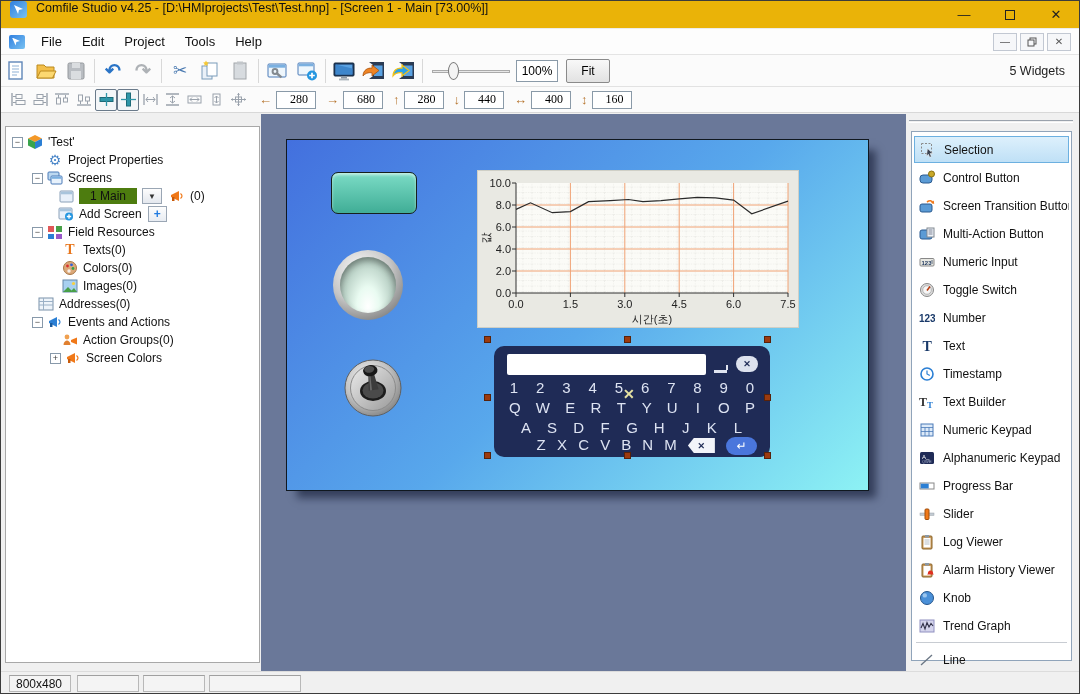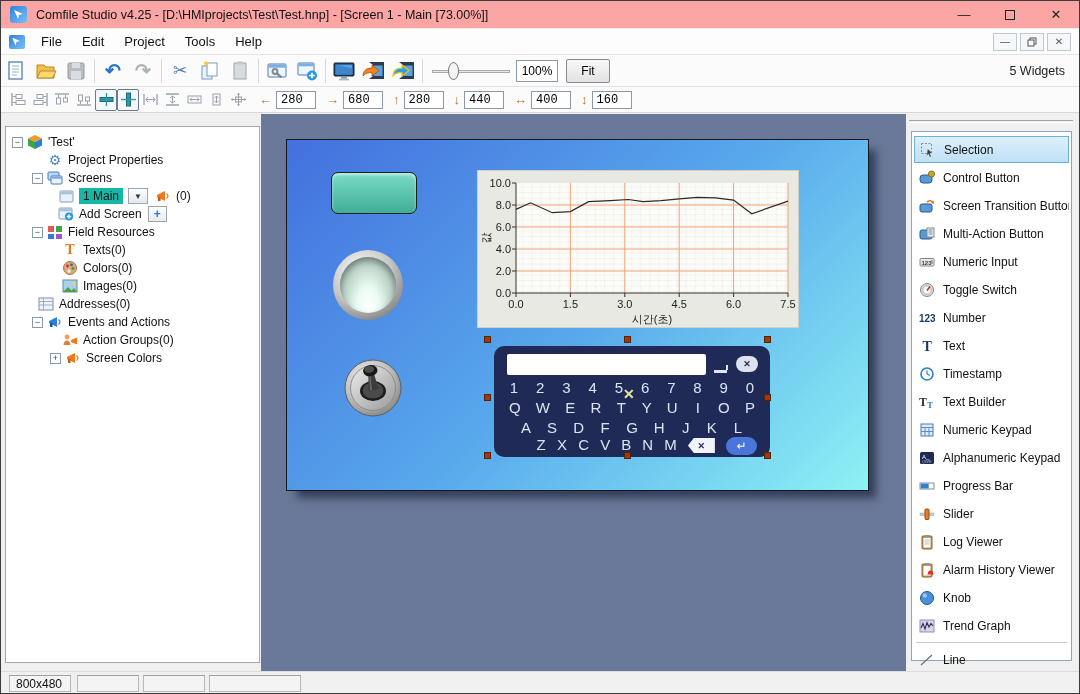--- a/index.html
+++ b/index.html
@@ -1,20 +1,20 @@
 <!DOCTYPE html>
 <html><head>
 <meta charset="utf-8">
 <style>
   *{box-sizing:border-box;margin:0;padding:0}
   body{font-family:"Liberation Sans",sans-serif;background:#fff}
   #app{position:relative;width:1080px;height:694px;background:#f0f0f0;border:1px solid #3c3c3c;overflow:hidden}
 
   
-  .titlebar{position:absolute;left:0;top:0;width:100%;height:28px;background:#fca5a5;display:flex;align-items:center;border-bottom:1px solid #ececec}
+  .titlebar{position:absolute;left:0;top:0;width:100%;height:28px;background:#eab308;display:flex;align-items:flex-start;border-bottom:1px solid #ececec}
   .app-icon{width:17px;height:17px;margin-left:9px;border-radius:3px;background:linear-gradient(135deg,#2f7fe0,#79c2f2);position:relative}
   .app-icon:before{content:"";position:absolute;left:4px;top:4px;width:9px;height:9px;background:#fff;clip-path:polygon(0 0,100% 45%,55% 55%,45% 100%)}
   .title-text{margin-left:9px;font-size:12.5px;color:#111}
   .win-btns{margin-left:auto;display:flex;height:100%}
   .win-btn{width:46px;height:100%;display:flex;align-items:center;justify-content:center;font-size:13px;color:#222}
   .max-box{width:10px;height:10px;border:1px solid #222}
 
   
   .menubar{position:absolute;left:0;top:28px;width:100%;height:26px;background:#fdfdfd;display:flex;align-items:center;border-bottom:1px solid #e4e4e4}
   .mdi-icon{width:16px;height:14px;margin:0 6px 0 8px;border-radius:2px;background:linear-gradient(135deg,#2f7fe0,#79c2f2);position:relative}
@@ -34,31 +34,31 @@
   .zoom-field{width:42px;height:22px;border:1px solid #8a9aa8;text-align:center;font-size:12px;font-family:"Liberation Sans",sans-serif}
   .fit-btn{width:44px;height:24px;margin-left:8px;background:linear-gradient(#f8f8f8,#e2e2e2);border:1px solid #8a8a8a;border-radius:2px;font-size:12px}
   .widget-count{margin-left:auto;margin-right:14px;font-size:12.5px;color:#222}
 
   
   .toolbar2{position:absolute;left:0;top:86px;width:100%;height:26px;background:#fbfbfb;border-bottom:1px solid #d8d8d8;display:flex;align-items:center}
   .al-btn{width:22px;height:22px;display:flex;align-items:center;justify-content:center}
   .al-btn.active{border:1px solid #6a7a8a;background:#f4f6f8;border-radius:2px}
   .coord{display:flex;align-items:center;margin-left:10px}
   .coord .arr{font-size:13px;color:#b5722a;margin-right:4px}
-  .coord input{width:40px;height:18px;border:1px solid #8a9aa8;font-size:12px;padding-left:4px;font-family:Liberation Mono, monospace}
+  .coord input{width:40px;height:18px;border:1px solid #8a9aa8;font-size:12px;padding-left:13px;font-family:Liberation Serif, serif}
 
   
   .main{position:absolute;left:0;top:112px;width:100%;height:560px;background:#f0f0f0}
 
   
   .tree-panel{position:absolute;left:4px;top:13px;width:255px;height:537px;background:#fff;border:1px solid #a8a8a8;overflow:hidden;padding-top:6px}
   .trow{height:18px;display:flex;align-items:center;font-size:12px;color:#111;white-space:nowrap}
   .texp{width:11px;height:11px;min-width:11px;border:1px solid #8899aa;background:#fff;font-size:9px;line-height:9px;text-align:center;color:#444;margin-right:4px}
   .ticon{width:16px;height:16px;min-width:16px;margin-right:5px;display:flex;align-items:center;justify-content:center}
-  .tsel{background:#14b8a6;padding:1px 4px}
+  .tsel{background:#4d7c0f;padding:1px 11px}
   .tdrop{width:20px;height:16px;border:1px solid #9aa6b4;background:linear-gradient(#fdfdfd,#e4e8ee);font-size:8px;color:#333;display:flex;align-items:center;justify-content:center;margin-left:5px}
   .tplus{width:19px;height:16px;border:1px solid #9aa6b4;background:linear-gradient(#fdfdfd,#e8ecf2);color:#1f7ae0;font-weight:bold;font-size:12px;display:flex;align-items:center;justify-content:center;margin-left:6px}
 
   
   .design{position:absolute;left:260px;top:1px;width:645px;height:558px;background:#6a7899}
   .canvas{position:absolute;left:25px;top:25px;width:583px;height:352px;border:1px solid #101820;background:linear-gradient(135deg,#4370de 0%,#58a8ec 52%,#8df2f4 100%);box-shadow:9px 9px 8px -2px rgba(8,14,38,.55)}
 
   .w-button{position:absolute;left:44px;top:32px;width:86px;height:42px;border:1.5px solid #16201c;border-radius:7px;background:linear-gradient(#7cdcc6,#40ad96);box-shadow:inset 0 2px 3px rgba(255,255,255,.55)}
   .w-lamp{position:absolute;left:46px;top:110px;width:70px;height:70px;border-radius:50%;background:radial-gradient(circle at 38% 30%,#fbfbfb,#c6c6c6 48%,#8a8a8a 78%,#6a6a6a)}
   .w-lamp:after{content:"";position:absolute;inset:7px;border-radius:50%;background:radial-gradient(ellipse at 50% 88%,#ffffff 0%,#e9fbf1 28%,#bcd3c8 62%,#94a59d 88%,#8a9a91 100%);box-shadow:inset 0 4px 6px rgba(40,50,46,.45)}

